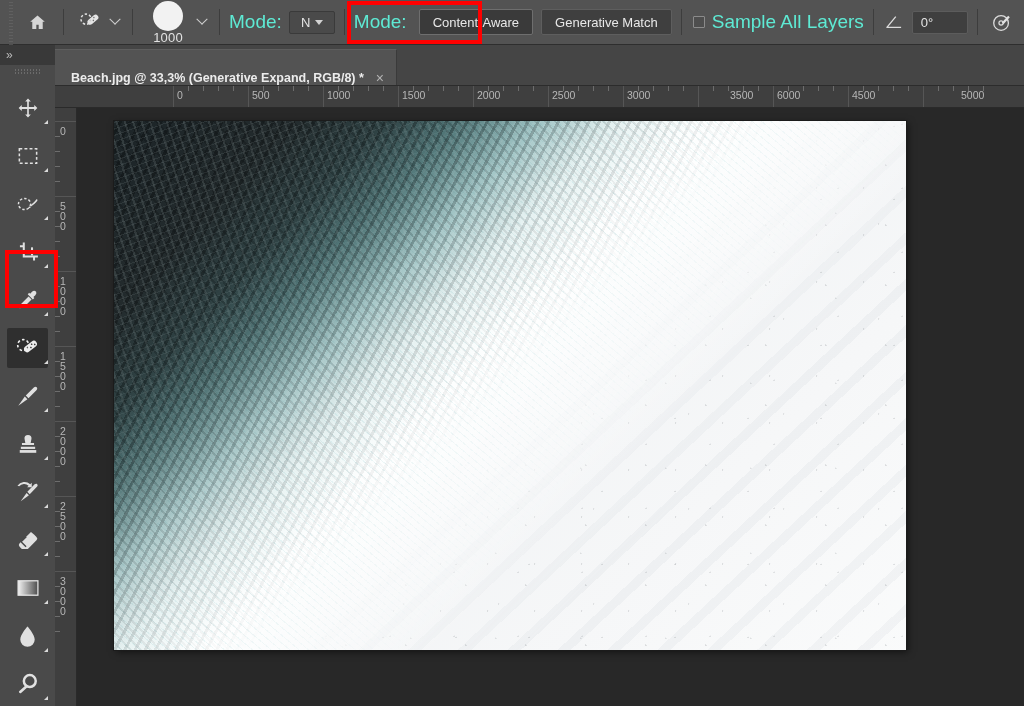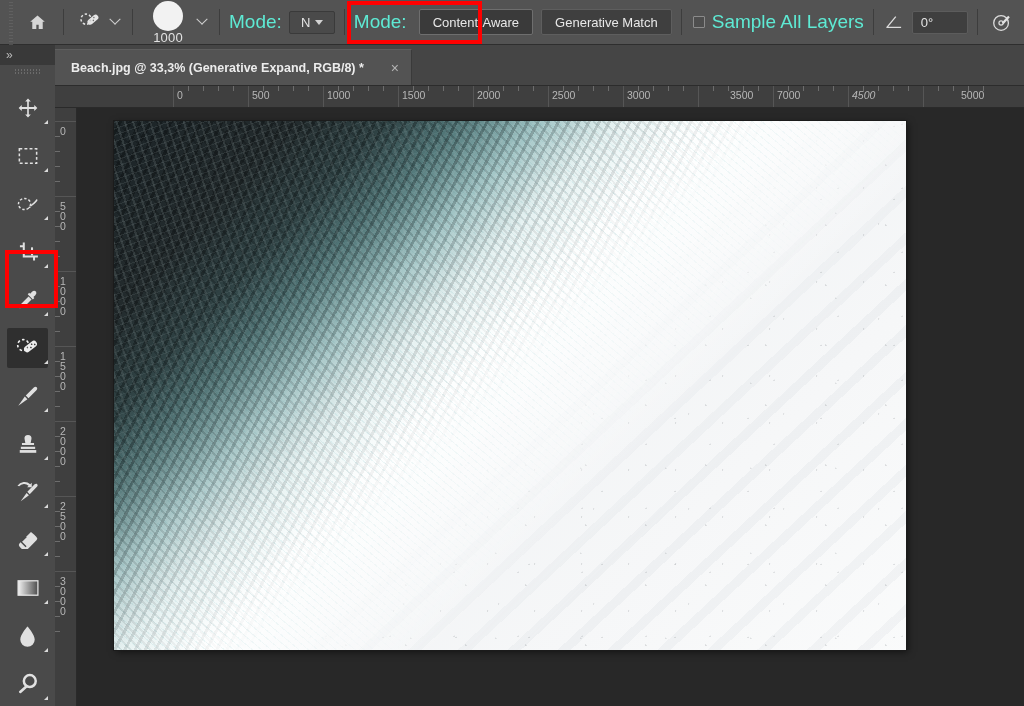--- a/index.html
+++ b/index.html
@@ -62,22 +62,22 @@
   .angle-field { width: 56px; height: 23px; background: #3f3f3f; border: 1px solid #5c5c5c;
     border-radius: 2px; color: #e4e4e4; font-size: 13px; display: flex;
     align-items: center; padding-left: 8px; margin-left: 7px; cursor: text; }
   .pressure-btn { width: 30px; height: 28px; display: flex; align-items: center;
     justify-content: center; cursor: pointer; }
 
   
   .tab-bar { position: absolute; left: 55px; top: 45px; width: 969px; height: 41px;
     background: #454545; border-bottom: 1px solid #2c2c2c; display: flex;
     align-items: flex-end; }
-  .doc-tab { height: 36px; background: #535353; display: flex; align-items: center;
-    padding: 0 10px 0 16px; gap: 25px; cursor: pointer;
+  .doc-tab { height: 36px; background: #535353; display: flex; align-items: flex-end;
+    padding: 0 10px 0 16px; gap: 10px; cursor: pointer;
     border-right: 1px solid #3a3a3a; border-top: 1px solid #5e5e5e; }
   .doc-tab-title { font-size: 12.5px; color: #ececec; font-weight: bold; white-space: nowrap; }
   .tab-close { font-size: 14px; color: #b4b4b4; cursor: pointer; line-height: 1;
     padding: 0 2px; }
 
   
   .toolbar { position: absolute; left: 0; top: 45px; width: 55px; height: 661px;
     background: #393939; }
   .tb-expand { height: 20px; width: 55px; display: flex; align-items: center;
     justify-content: flex-start; padding-left: 6px; color: #b9b9b9; font-size: 12px;
@@ -458,27 +458,27 @@
       <div class="rh-tick" style="left: 598px;"></div>
       <div class="rh-tick" style="left: 613px;"></div>
       <div class="rh-tick" style="left: 628px;"></div>
       <div class="rh-major" style="left: 643px;"></div>
       <div class="rh-lab" style="left: 643px; padding-left: 32px;">3500</div>
       <div class="rh-tick" style="left: 658px;"></div>
       <div class="rh-tick" style="left: 673px;"></div>
       <div class="rh-tick" style="left: 688px;"></div>
       <div class="rh-tick" style="left: 703px;"></div>
       <div class="rh-major" style="left: 718px;"></div>
-      <div class="rh-lab" style="left: 718px;">7000</div>
+      <div class="rh-lab" style="left: 718px;">6000</div>
       <div class="rh-tick" style="left: 733px;"></div>
       <div class="rh-tick" style="left: 748px;"></div>
       <div class="rh-tick" style="left: 763px;"></div>
       <div class="rh-tick" style="left: 778px;"></div>
       <div class="rh-major" style="left: 793px;"></div>
-      <div class="rh-lab" style="left: 793px; font-style: italic;">4500</div>
+      <div class="rh-lab" style="left: 793px;">4500</div>
       <div class="rh-tick" style="left: 808px;"></div>
       <div class="rh-tick" style="left: 823px;"></div>
       <div class="rh-tick" style="left: 838px;"></div>
       <div class="rh-tick" style="left: 853px;"></div>
       <div class="rh-major" style="left: 868px;"></div>
       <div class="rh-lab" style="left: 902px;">5000</div>
       <div class="rh-tick" style="left: 883px;"></div>
       <div class="rh-tick" style="left: 898px;"></div>
       <div class="rh-tick" style="left: 913px;"></div>
       <div class="rh-tick" style="left: 928px;"></div>

